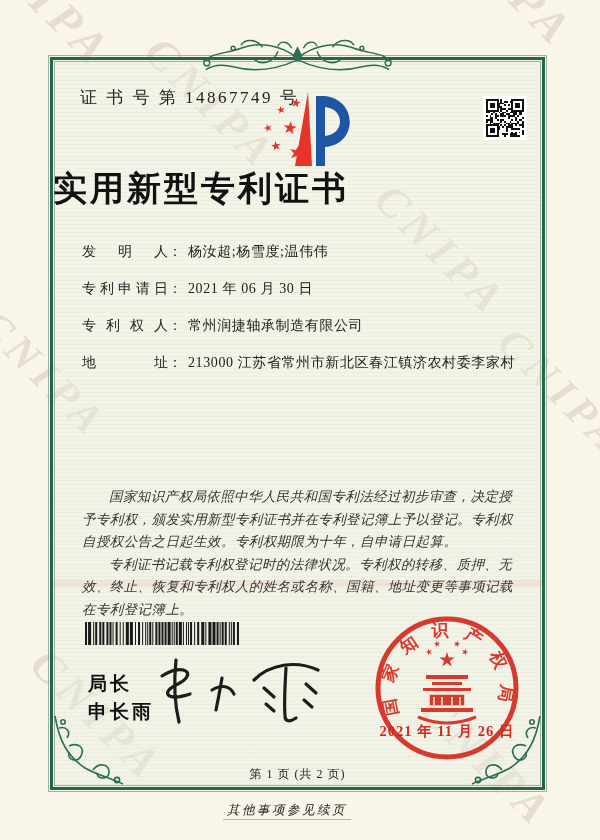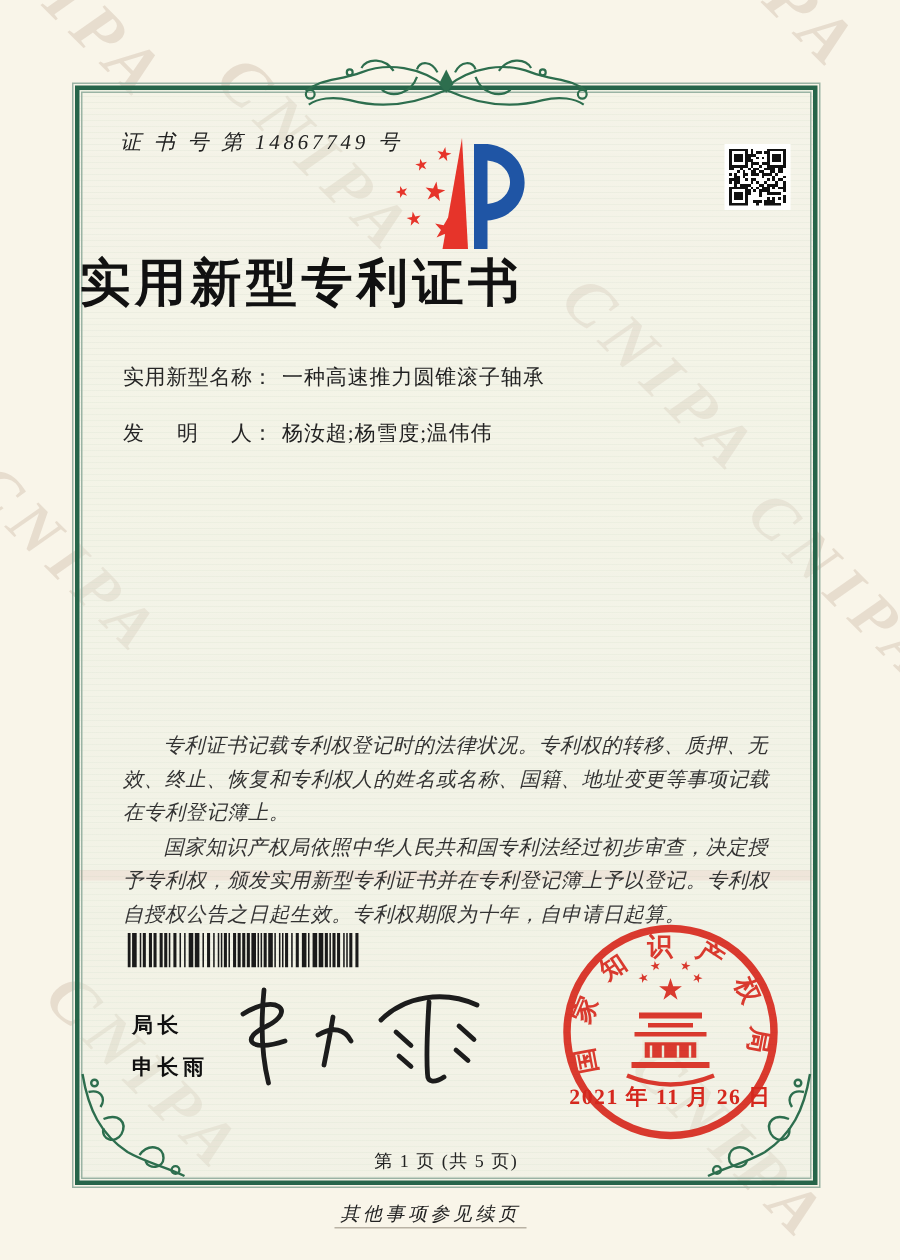--- a/index.html
+++ b/index.html
@@ -32,21 +32,21 @@
   }
   .cert-frame::before {
     content:""; position:absolute; inset:1px;
     border:1px solid #9ab3a4; pointer-events:none;
   }
   .pink-band { position:absolute; left:0; right:0; top:520px; height:7px;
     background:rgba(220,120,110,0.10); }
   
   .cert-no {
     position:absolute; left:27px; top:26px;
-    font-size:14px; letter-spacing:2.5px; color:#222;font-style:italic;
+    font-size:17px; letter-spacing:2.5px; color:#222;
   }
   .logo { position:absolute; left:197px; top:30px; width:100px; height:78px; }
   .qr-box {
     position:absolute; left:430px; top:36px; width:44px; height:44px;
     background:#fff; padding:3px;
   }
   .qr-box svg { width:38px; height:38px; display:block; shape-rendering:crispEdges; }
   .title {
     position:absolute; left:0; top:106px; width:100%;
     font-size:34px; font-weight:700;
@@ -70,21 +70,21 @@
     font-size:13.5px; font-style:italic; line-height:22.5px;
     color:#333; letter-spacing:0.4px;
   }
   .paras p { text-indent:2em; }
   
   .barcode { position:absolute; left:32px; top:562px; width:155px; height:23px; }
   
   .signer {
     position:absolute; left:35px; top:611px;
     font-family:Liberation Mono, monospace;
-    font-size:14px; font-weight:700; letter-spacing:3px; color:#111;
+    font-size:19px; font-weight:700; letter-spacing:3px; color:#111;
     line-height:28px;
   }
   .signature { position:absolute; left:85px; top:590px; width:205px; height:80px; }
   
   .seal { position:absolute; left:319px; top:553px; width:150px; height:150px;
     opacity:0.93; mix-blend-mode:multiply; }
   .seal-arc-text { font-size:17px; font-weight:700; letter-spacing:14px;
     font-family:"Liberation Serif","DejaVu Serif",serif; }
   .seal-date {
     position:absolute; left:304px; top:662px; width:180px;
@@ -285,30 +285,36 @@
         <rect x="0" y="28" width="14" height="14" fill="#111"></rect>
         <rect x="2" y="30" width="10" height="10" fill="#fff"></rect>
         <rect x="4" y="32" width="6" height="6" fill="#111"></rect>
       </svg>
   </div>
 
   <div class="title">实用新型专利证书</div>
 
   <div class="fields">
     <div class="field-row">
-      <span class="f-label">实用新型名称</span><span class="f-colon">：</span><span class="f-value">一种高速推力圆锥滚子轴承</span>
+      <span class="f-label">发明人</span><span class="f-colon">：</span><span class="f-value">杨汝超;杨雪度;温伟伟</span>
     </div>
     <div class="field-row">
-      <span class="f-label">发明人</span><span class="f-colon">：</span><span class="f-value">杨汝超;杨雪度;温伟伟</span>
+      <span class="f-label">专利申请日</span><span class="f-colon">：</span><span class="f-value">2021 年 06 月 30 日</span>
+    </div>
+    <div class="field-row">
+      <span class="f-label">专利权人</span><span class="f-colon">：</span><span class="f-value">常州润捷轴承制造有限公司</span>
+    </div>
+    <div class="field-row">
+      <span class="f-label">地址</span><span class="f-colon">：</span><span class="f-value">213000 江苏省常州市新北区春江镇济农村委李家村</span>
     </div>
   </div>
 
   <div class="paras">
+    <p>国家知识产权局依照中华人民共和国专利法经过初步审查，决定授予专利权，颁发实用新型专利证书并在专利登记簿上予以登记。专利权自授权公告之日起生效。专利权期限为十年，自申请日起算。</p>
     <p>专利证书记载专利权登记时的法律状况。专利权的转移、质押、无效、终止、恢复和专利权人的姓名或名称、国籍、地址变更等事项记载在专利登记簿上。</p>
-    <p>国家知识产权局依照中华人民共和国专利法经过初步审查，决定授予专利权，颁发实用新型专利证书并在专利登记簿上予以登记。专利权自授权公告之日起生效。专利权期限为十年，自申请日起算。</p>
   </div>
 
   <svg class="barcode" id="barcode-svg" viewBox="0 0 152 23" preserveAspectRatio="none">
       <rect x="0" y="0" width="2" height="23" fill="#1a1a1a"></rect>
       <rect x="3" y="0" width="3" height="23" fill="#1a1a1a"></rect>
       <rect x="8" y="0" width="1" height="23" fill="#1a1a1a"></rect>
       <rect x="10" y="0" width="2" height="23" fill="#1a1a1a"></rect>
       <rect x="14" y="0" width="2" height="23" fill="#1a1a1a"></rect>
       <rect x="17" y="0" width="2" height="23" fill="#1a1a1a"></rect>
       <rect x="21" y="0" width="2" height="23" fill="#1a1a1a"></rect>
@@ -387,21 +393,21 @@
       <path d="M57,81 h36 v12 h-36 z M62,84 v8 M70,84 v8 M80,84 v8 M88,84 v8" stroke="#f6f2e6" stroke-width="1.6"></path>
       <rect x="49" y="95" width="52" height="4"></rect>
       <path d="M46,104 q29,12 58,0" stroke="#e02b20" stroke-width="3" fill="none"></path>
     </g>
     <text class="seal-arc-text" fill="#e02b20">
       <textPath href="#sealTextArc" startOffset="50%" text-anchor="middle">国家知识产权局</textPath>
     </text>
   </svg>
   <div class="seal-date">2021 年 11 月 26 日</div>
 
-  <div class="page-info">第 1 页 (共 5 页)</div>
+  <div class="page-info">第 1 页 (共 2 页)</div>
 </div>
 
 <svg class="orn" style="left:200px; top:36px;" width="195" height="44" viewBox="0 0 200 44" fill="none" stroke="#2d6e4e" stroke-width="1.5">
   <g id="flHalf">
     <path d="M100,22 C82,8 60,5 42,12 C26,18 14,16 4,25"></path>
     <path d="M100,24 C78,34 56,37 34,31 C22,28 12,30 6,34"></path>
     <path d="M64,11 C58,2 46,2 42,9"></path>
     <path d="M80,15 C76,26 64,30 56,24"></path>
     <circle cx="7" cy="27" r="3"></circle>
     <circle cx="34" cy="12" r="2"></circle>

